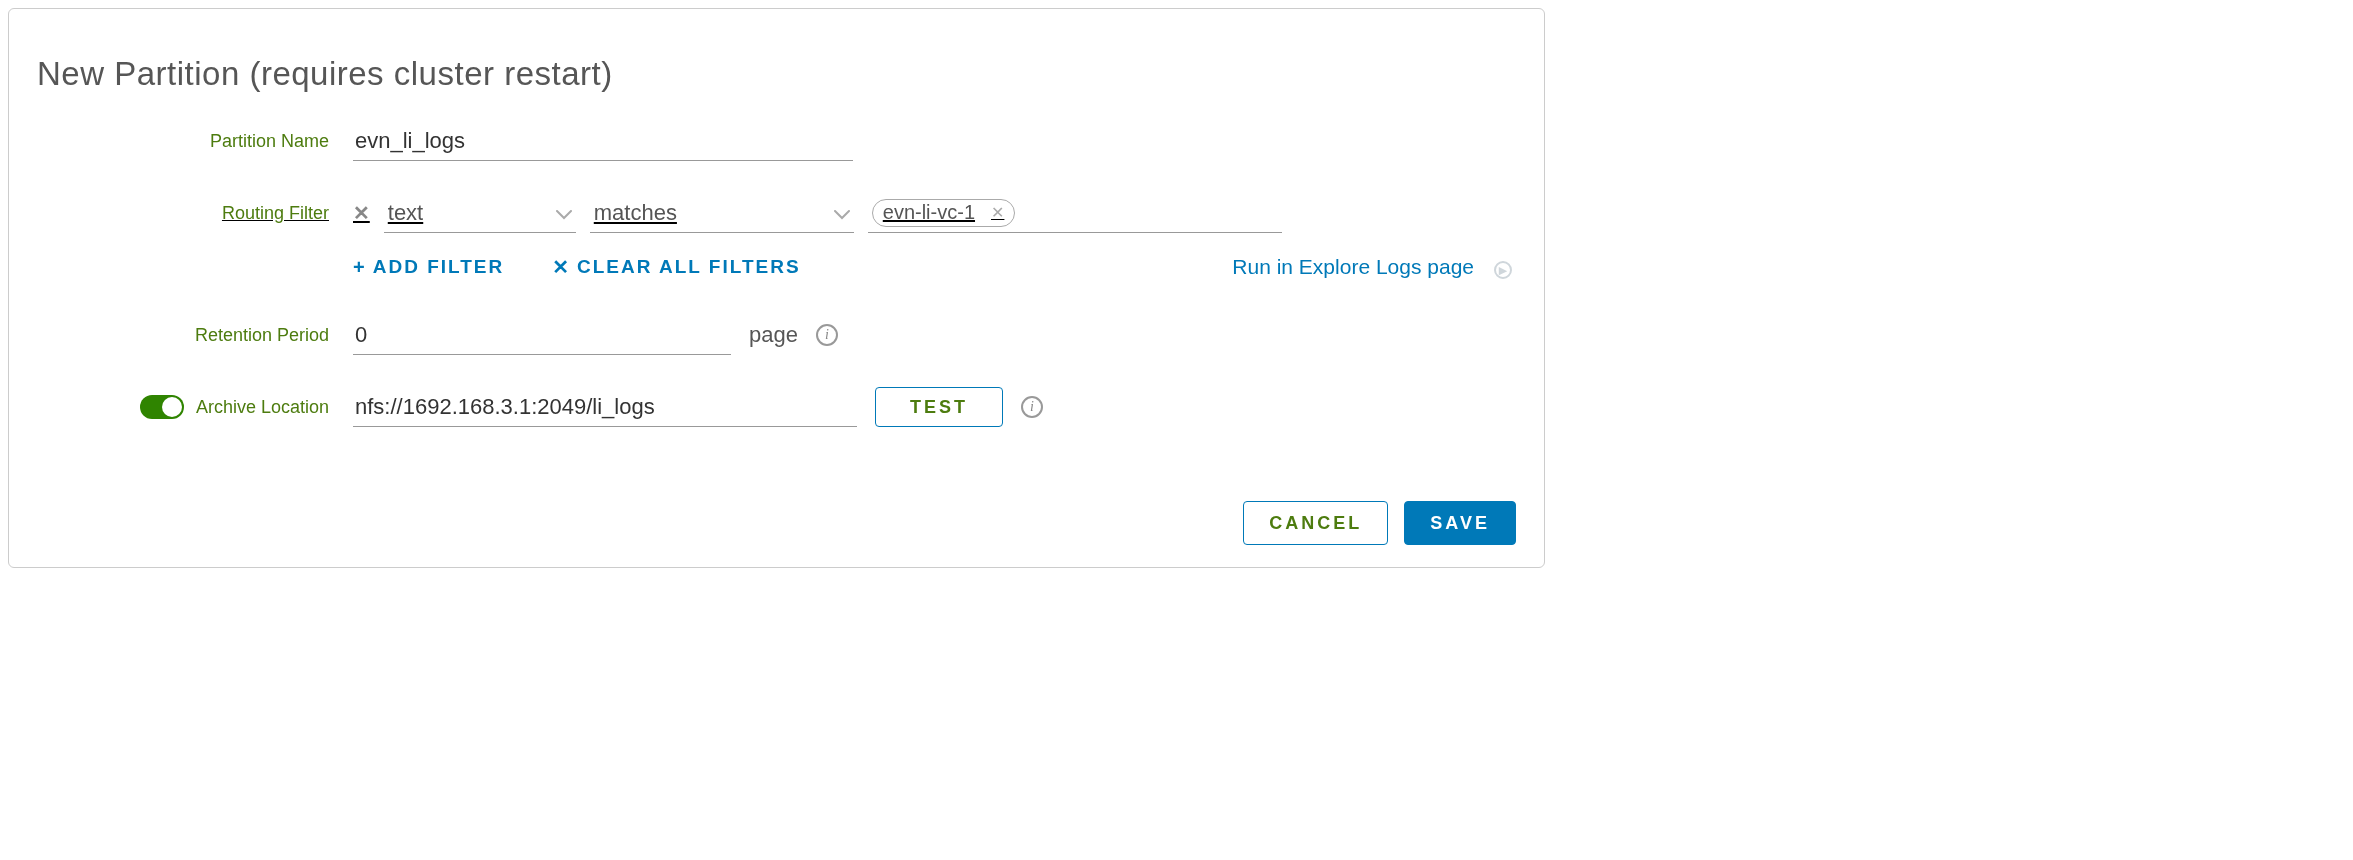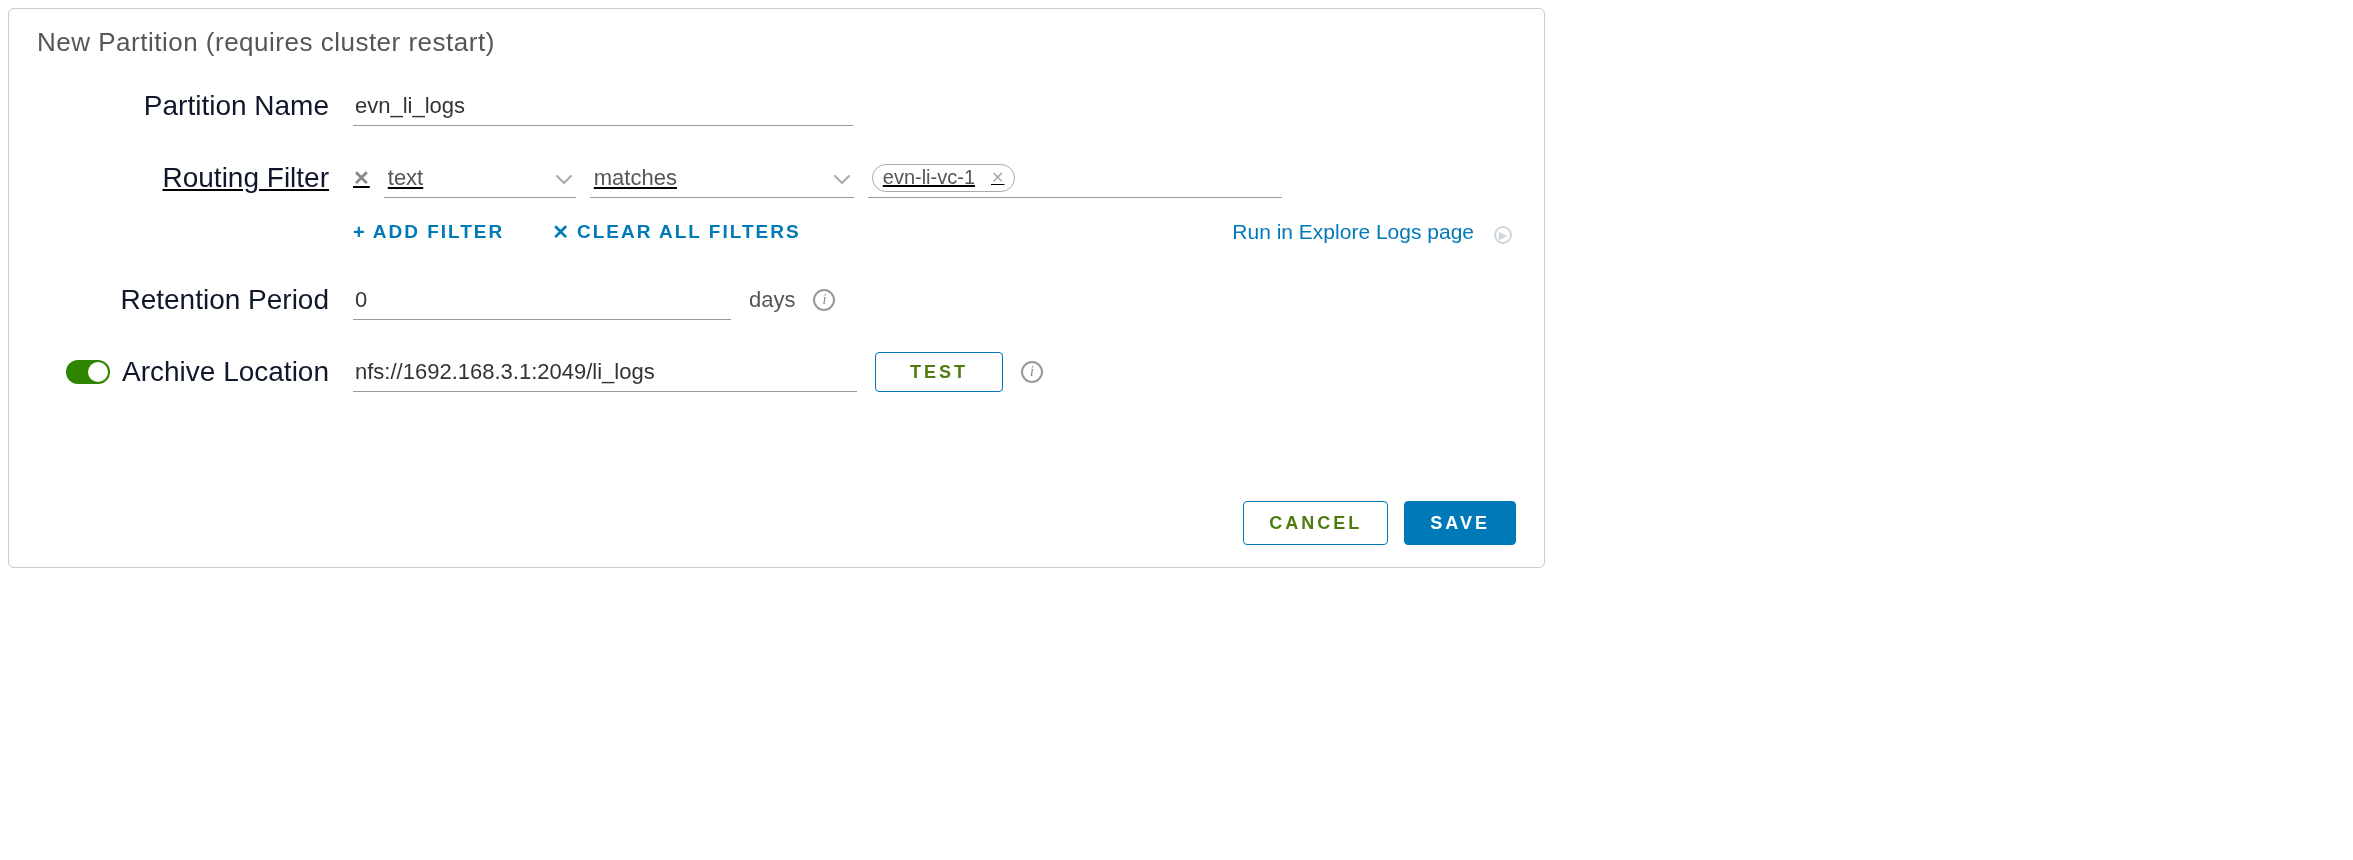--- a/index.html
+++ b/index.html
@@ -11,36 +11,37 @@
     .panel {
       border: 1px solid #ccc;
       border-radius: 6px;
       padding: 18px 28px 22px 28px;
       width: 1537px;
       height: 560px;
       position: relative;
     }
     .title {
       color: #565656;
-      font-size: 26px;
+      font-size: 33px;
       font-weight: 300;
       letter-spacing: 0.5px;
       margin-bottom: 28px;
+      margin-top: 28px;
     }
     .form { }
     .row {
       display: flex;
       align-items: center;
       margin-bottom: 32px;
     }
     .label-col {
       width: 316px;
       text-align: right;
-      color: #0f172a;
-      font-size: 28px;
+      color: #4d7c0f;
+      font-size: 18px;
       font-weight: 400;
       padding-right: 24px;
       display: flex;
       align-items: center;
       justify-content: flex-end;
       gap: 12px;
     }
     .value-col {
       flex: 1;
       display: flex;
@@ -271,21 +272,21 @@
       <a class="run-link">
         <span>Run in Explore Logs page</span>
         <span class="arrow-circle">▶</span>
       </a>
     </div>
 
     <div class="row">
       <div class="label-col">Retention Period</div>
       <div class="value-col">
         <input class="text-input retent" type="text" value="0" style="">
-        <span class="unit">days</span>
+        <span class="unit">page</span>
         <span class="info-icon">i</span>
       </div>
     </div>
 
     <div class="row" style="margin-bottom:0;">
       <div class="label-col" style="justify-content:flex-end;">
         <div class="toggle">
           <div class="knob"></div>
         </div>
         <span>Archive Location</span>

